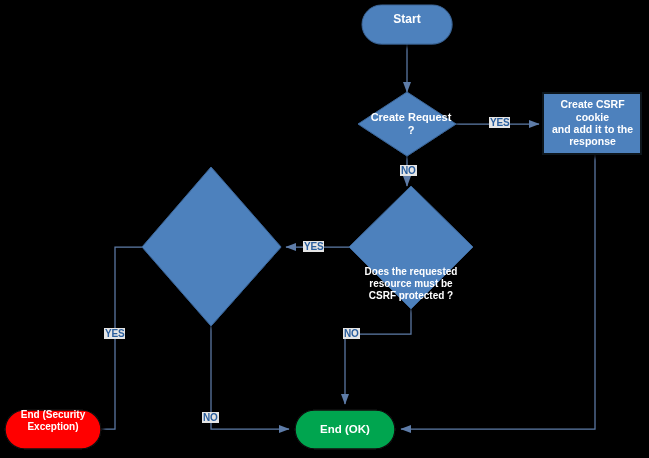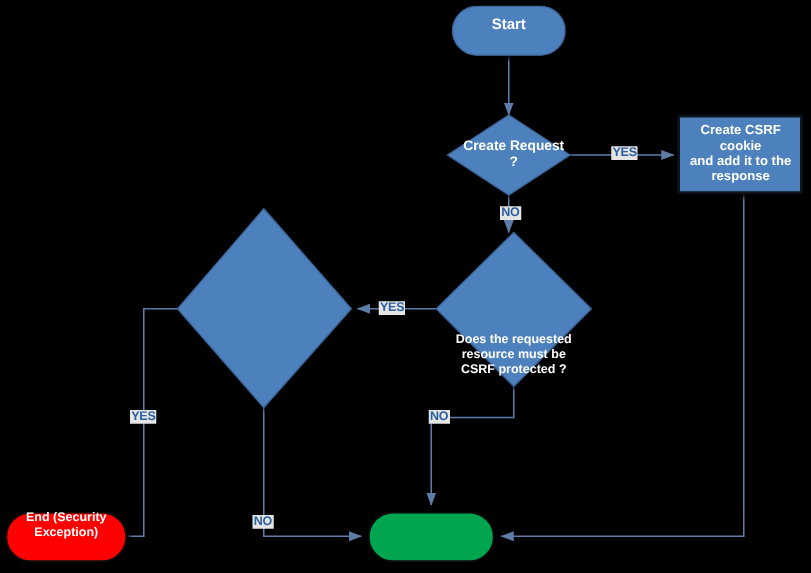--- a/index.html
+++ b/index.html
@@ -113,20 +113,21 @@
 
   <div class="node-label lbl-create">Create CSRF cookie
 and add it to the
 response</div>
 
   <div class="node-label lbl-protected">Does the requested
 resource must be
 CSRF protected ?</div>
 
 
+  <div class="node-label lbl-endok">End (OK)</div>
 
   <div class="node-label lbl-endsec">End (Security
 Exception)</div>
 
   <div class="edge-label" style="left:489px; top:117px;">YES</div>
 
   <div class="edge-label" style="left:400px; top:165px;">NO</div>
 
   <div class="edge-label" style="left:303px; top:241px;">YES</div>
 

